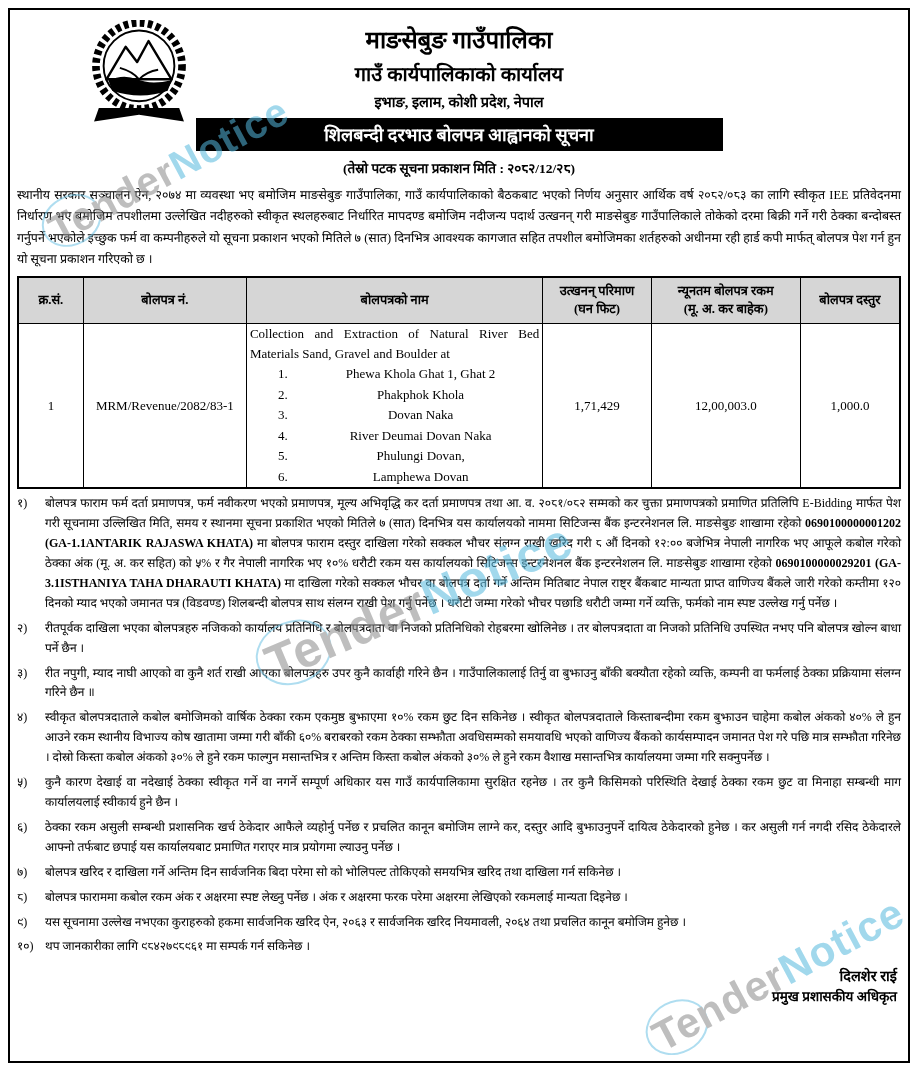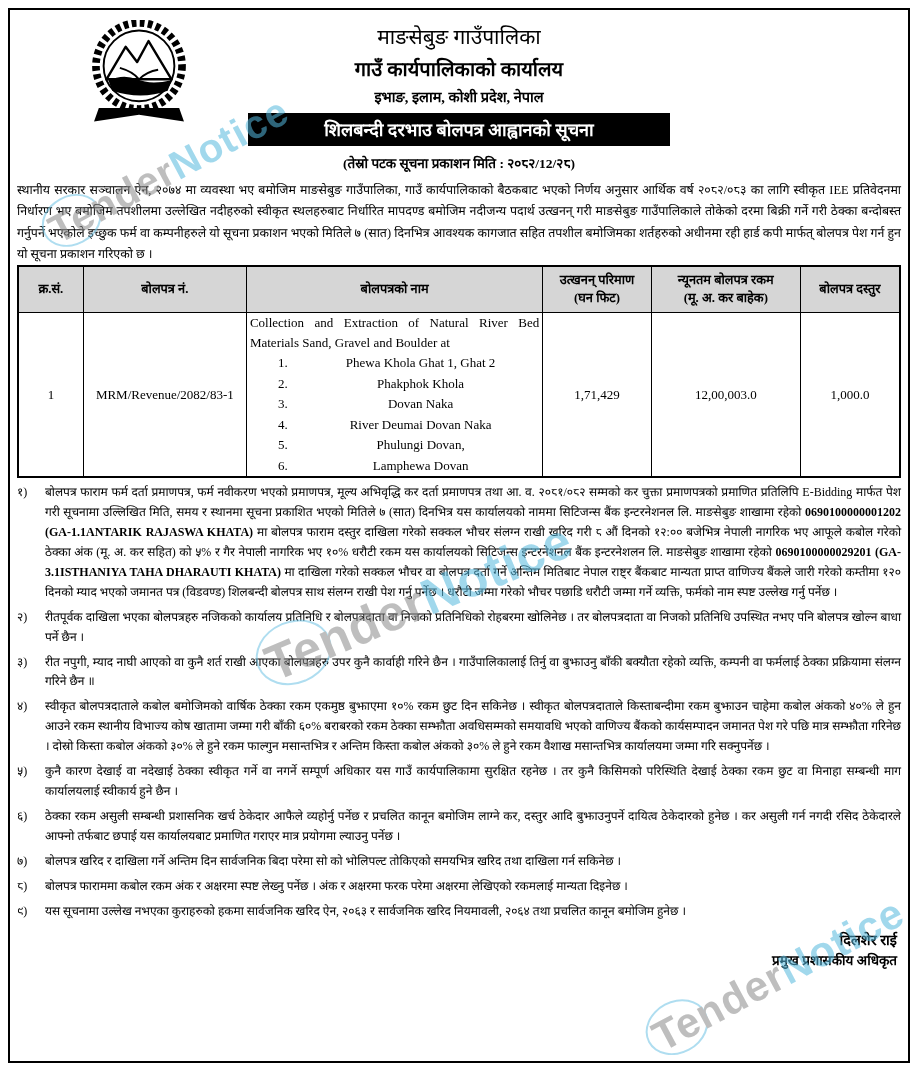--- a/index.html
+++ b/index.html
@@ -10,37 +10,37 @@
     color:#000;
   }
   .sheet {
     position:absolute; inset:8px; border:2px solid #000;
     padding:4px 7px 6px 7px; overflow:hidden; background:#fff;
   }
 
   
   .hdr { position:relative; text-align:center; }
   .emblem { position:absolute; left:72px; top:6px; width:100px; height:110px; }
-  .t1 { font-size:21px; font-weight:normal; padding-top:8px; }
+  .t1 { font-size:24px; font-weight:bold; padding-top:8px; }
   .t2 { font-size:20px; font-weight:bold; margin-top:5px; }
   .t3 { font-size:14.5px; font-weight:bold; margin-top:4px; }
   .banner {
-    margin:7px auto 0 auto; width:422px; background:#000; color:#fff;
+    margin:7px auto 0 auto; width:527px; background:#000; color:#fff;
     font-size:18px; font-weight:bold; padding:4px 0 5px 0;
   }
   .pubdate { margin-top:8px; font-size:13.5px; font-weight:bold; }
 
   
   .intro {
     margin-top:8px; font-size:12.4px; line-height:1.72; text-align:justify;
   }
 
   
   table.bid {
-    width:100%; border-collapse:collapse; 
+    width:100%; border-collapse:collapse; margin-top:6px;
     border:2px solid #000;
   }
   table.bid th, table.bid td { border:1px solid #000; vertical-align:middle; }
   table.bid th {
     background:#d6d6d6; font-size:12.8px; font-weight:bold;
     text-align:center; padding:5px 2px; line-height:1.35;
   }
   table.bid td { font-size:13px; text-align:center; padding:0 3px; }
   td.namecell { text-align:left; padding:6px 8px; }
   .name-intro { text-align:justify; line-height:1.55; }
@@ -192,20 +192,24 @@
         <span class="term-text">बोलपत्र खरिद र दाखिला गर्ने अन्तिम दिन सार्वजनिक बिदा परेमा सो को भोलिपल्ट तोकिएको समयभित्र खरिद तथा दाखिला गर्न सकिनेछ ।</span>
       </div>
       <div class="term">
         <span class="term-num">८)</span>
         <span class="term-text">बोलपत्र फाराममा कबोल रकम अंक र अक्षरमा स्पष्ट लेख्नु पर्नेछ । अंक र अक्षरमा फरक परेमा अक्षरमा लेखिएको रकमलाई मान्यता दिइनेछ ।</span>
       </div>
       <div class="term">
         <span class="term-num">९)</span>
         <span class="term-text">यस सूचनामा उल्लेख नभएका कुराहरुको हकमा सार्वजनिक खरिद ऐन, २०६३ र सार्वजनिक खरिद नियमावली, २०६४ तथा प्रचलित कानून बमोजिम हुनेछ ।</span>
       </div>
+      <div class="term">
+        <span class="term-num">१०)</span>
+        <span class="term-text">थप जानकारीका लागि ९८४२७९८९६१ मा सम्पर्क गर्न सकिनेछ ।</span>
+      </div>
     </div>
 
   <div class="sig">
     <div class="sig-name">दिलशेर राई</div>
     <div class="sig-title">प्रमुख प्रशासकीय अधिकृत</div>
   </div>
 
 </div>
 
 <div class="wm wm1"><span class="ring"></span><span class="t">Tender</span><span class="n">Notice</span></div>

